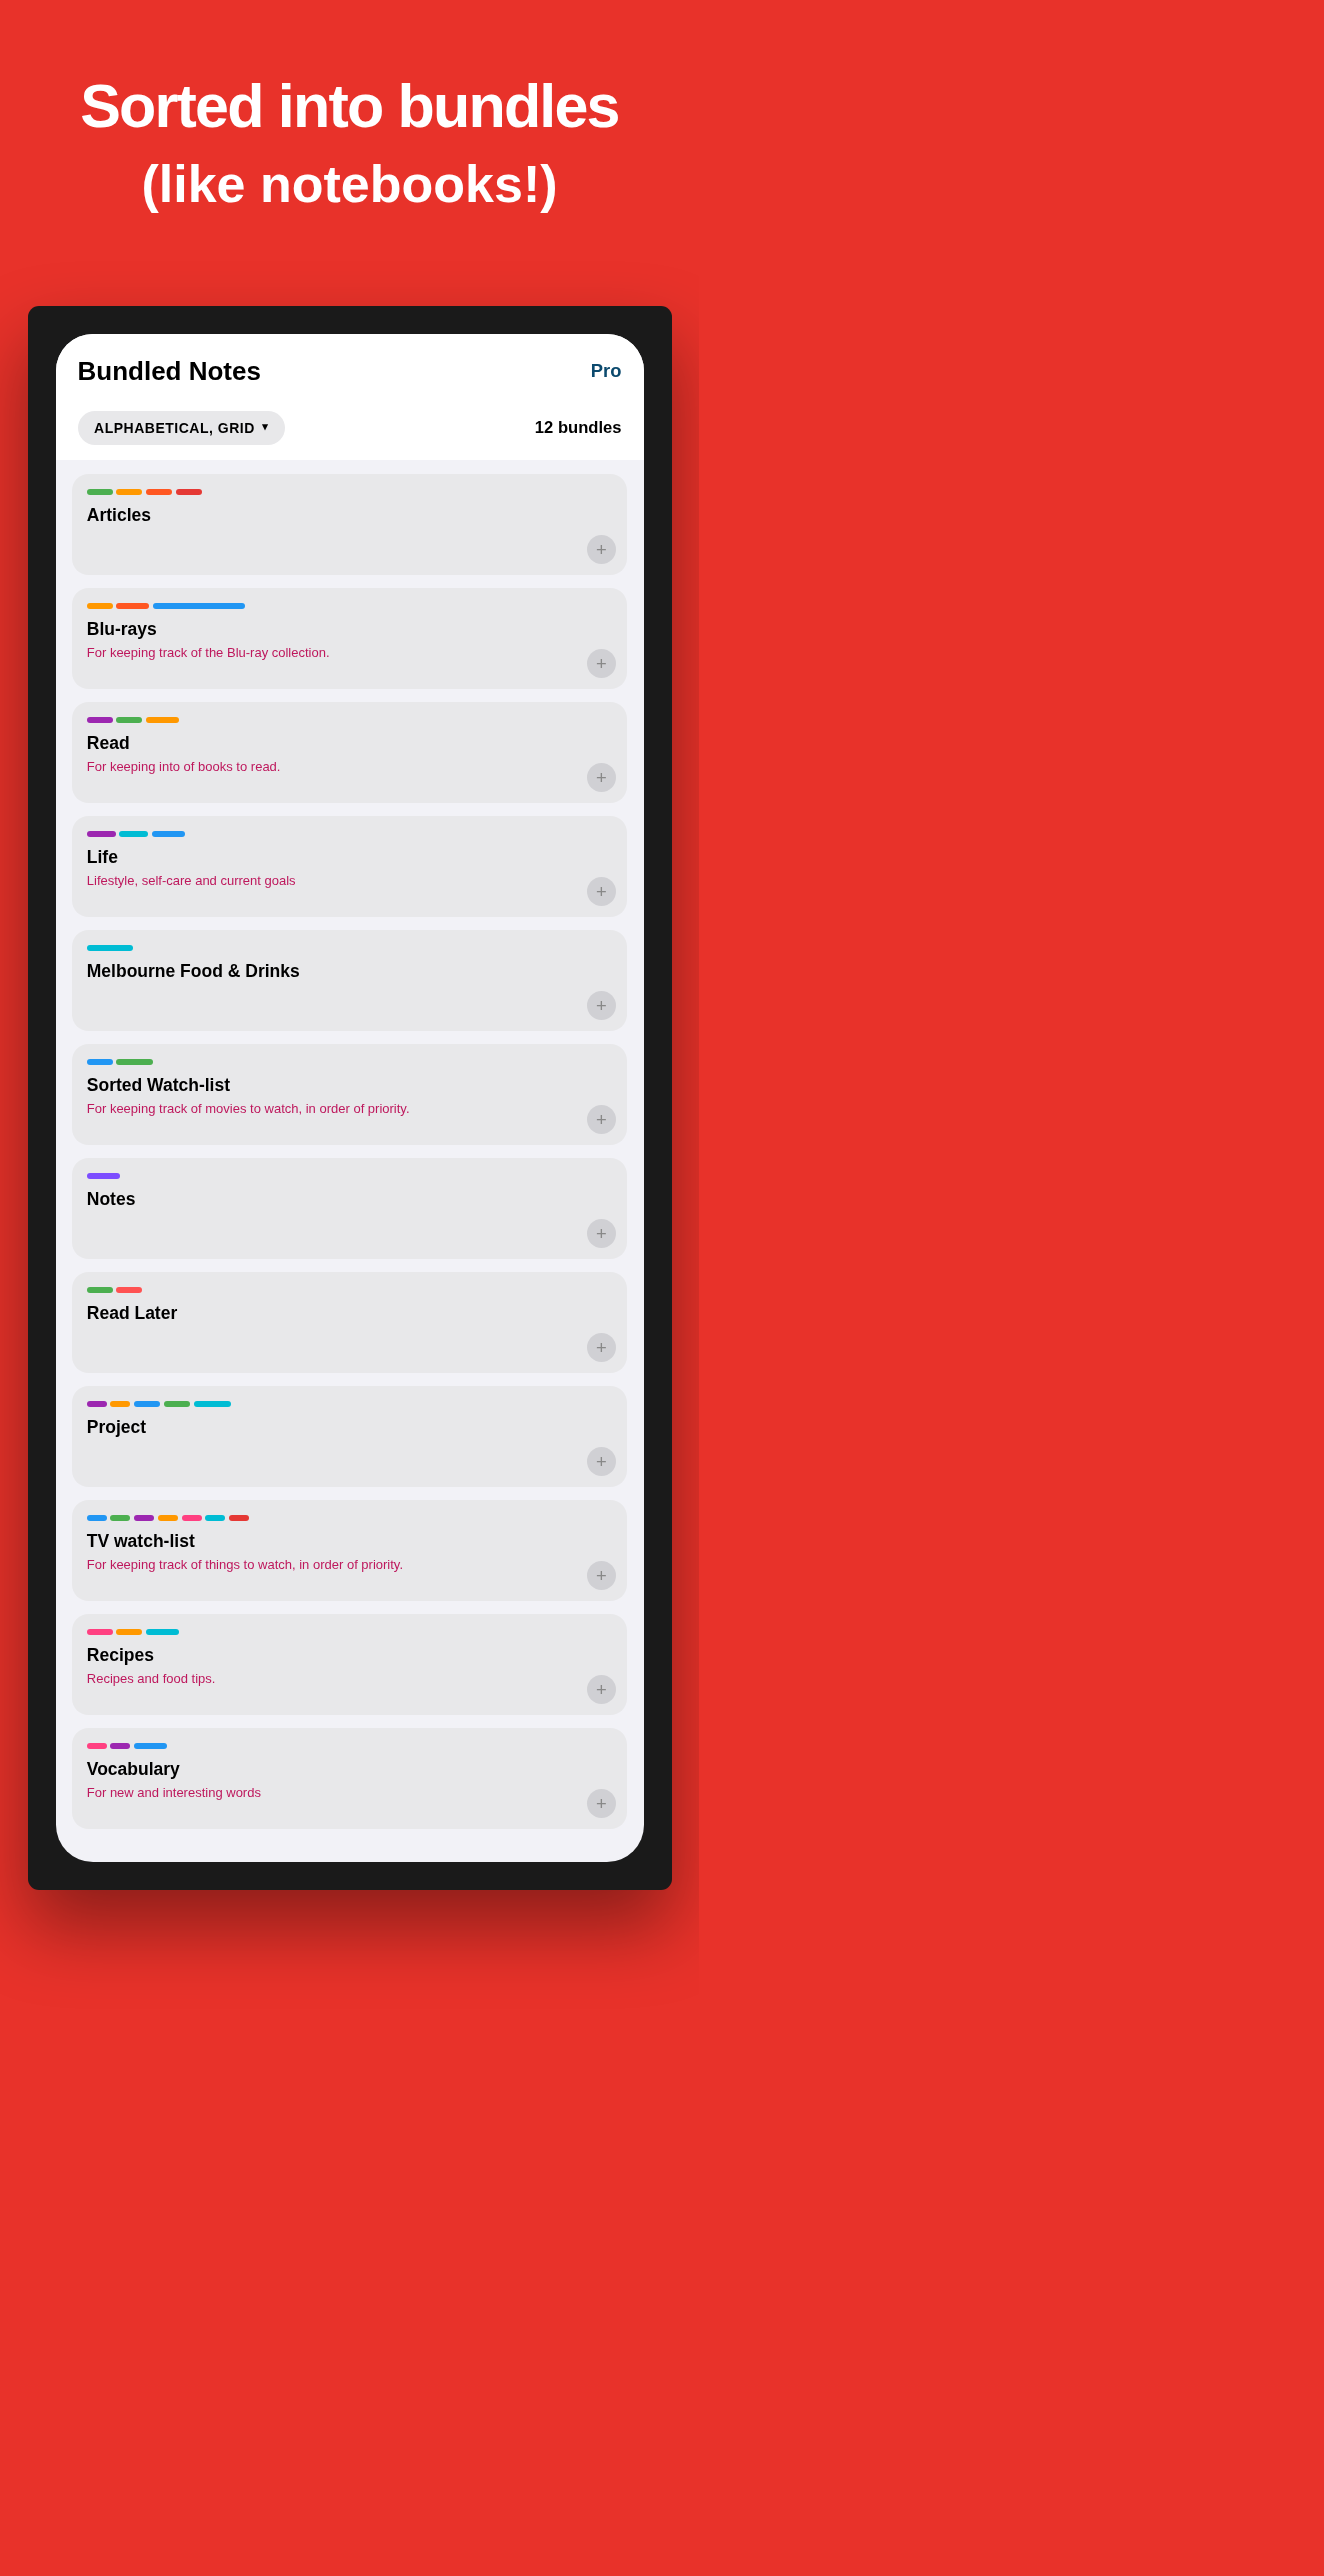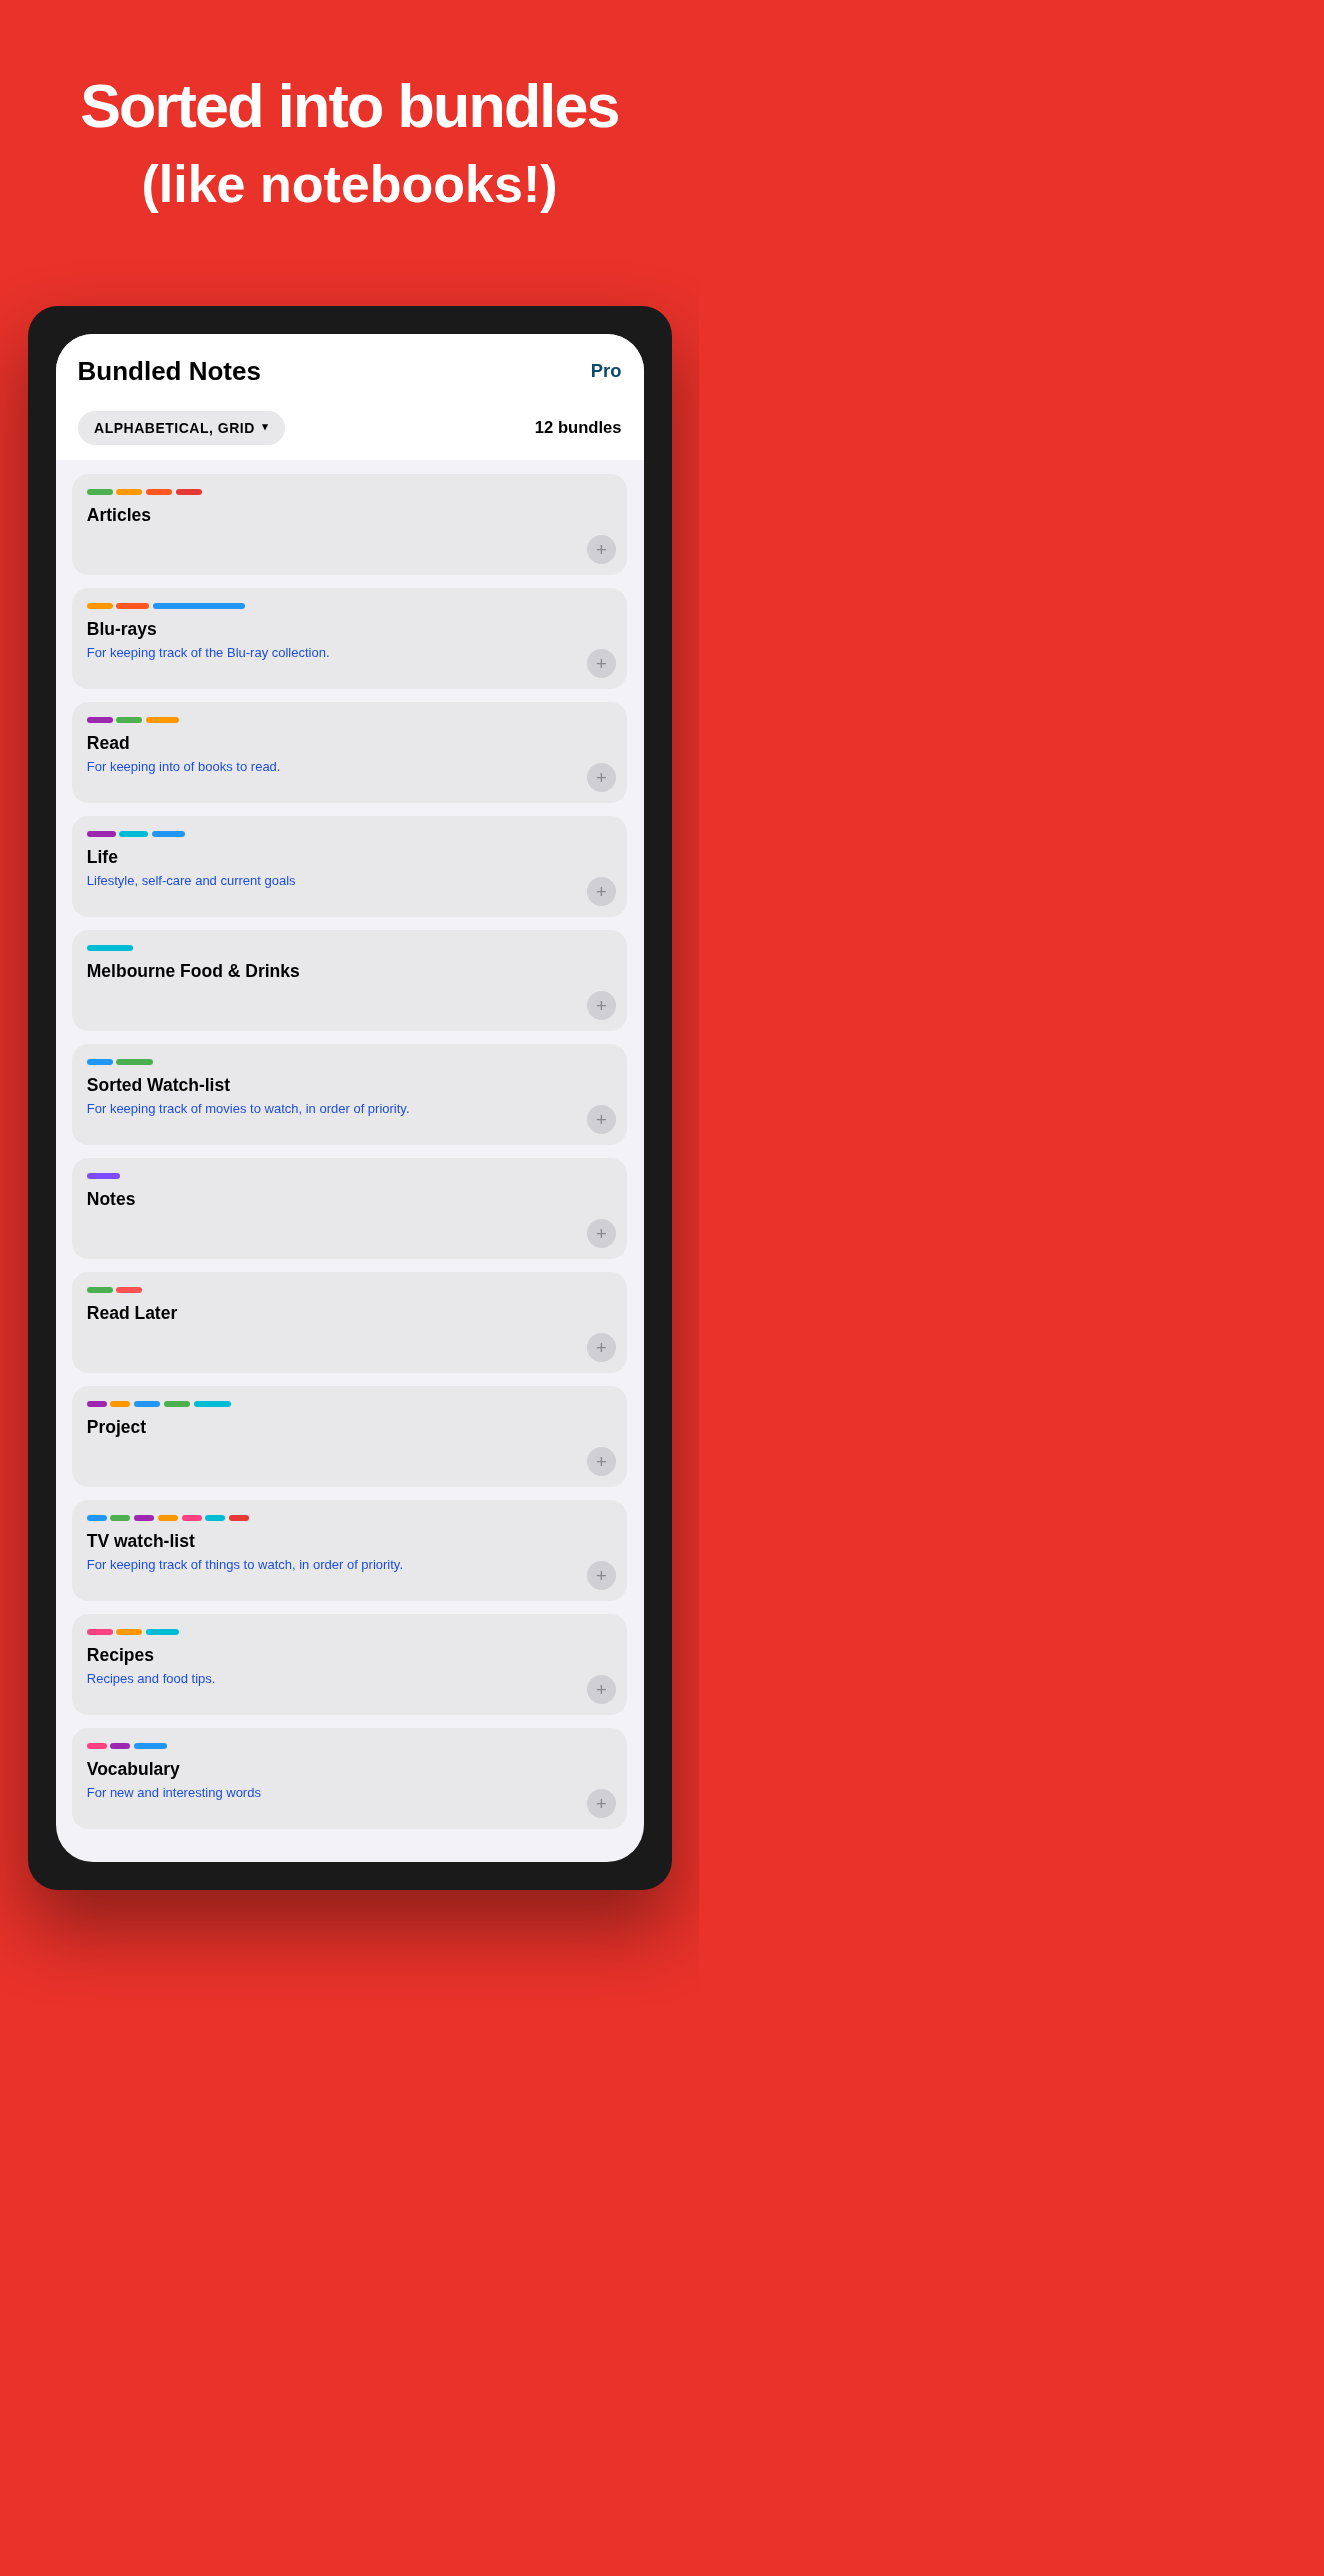--- a/index.html
+++ b/index.html
@@ -35,21 +35,21 @@
     .hero-subtitle {
       font-size: 52px;
       font-weight: 700;
       color: #fff;
       line-height: 1.1;
     }
 
     .phone-wrapper {
       width: 644px;
       background: #1a1a1a;
-      border-radius: 30px;
+      border-radius: 11px;
       padding: 28px;
       margin-top: 37px;
       box-shadow: 0 37px 74px rgba(0,0,0,0.4);
     }
 
     .phone-screen {
       background: #f2f2f7;
       border-radius: 37px;
       overflow: hidden;
       padding-bottom: 18.4px;
@@ -157,21 +157,21 @@
 
     .bundle-name {
       font-size: 17.5px;
       font-weight: 800;
       color: #000;
       line-height: 1.2;
     }
 
     .bundle-desc {
       font-size: 13px;
-      color: #1d4ed8;
+      color: #be185d;
       line-height: 1.3;
       padding-right: 33px;
     }
 
     
     .bars-articles .b1 { background: #4CAF50; width: 26px; }
     .bars-articles .b2 { background: #FF9800; width: 26px; }
     .bars-articles .b3 { background: #FF5722; width: 26px; }
     .bars-articles .b4 { background: #E53935; width: 26px; }
 

